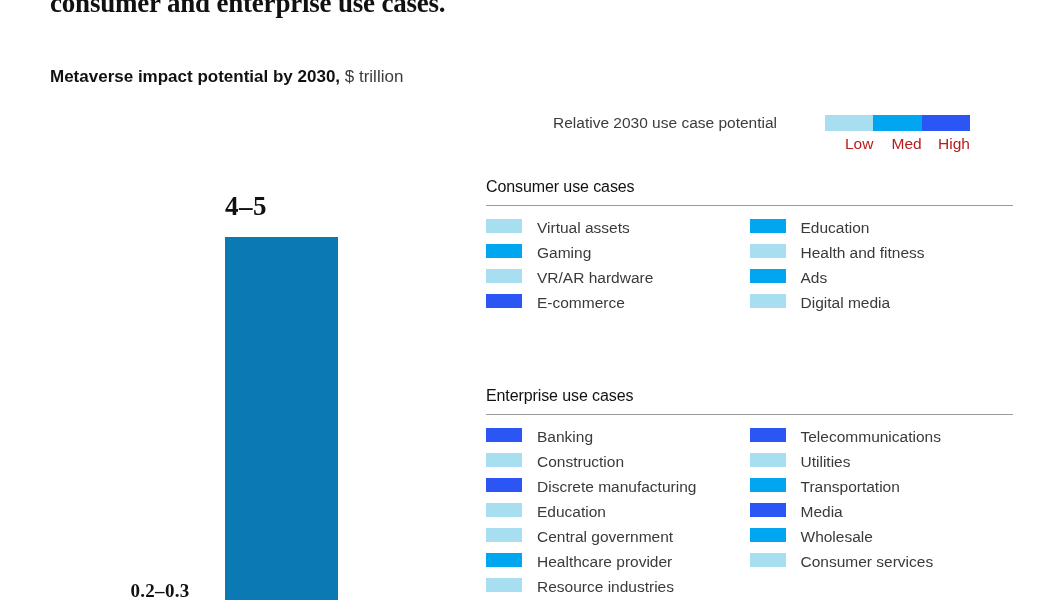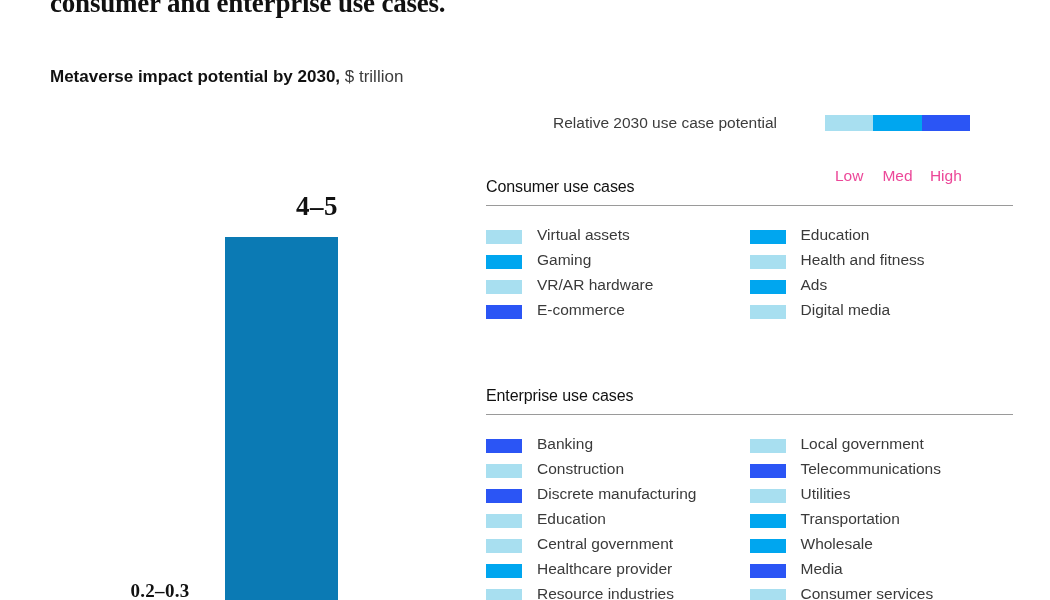--- a/index.html
+++ b/index.html
@@ -83,25 +83,24 @@
   }
   .scale-ticks {
     position: absolute;
     left: 272px;
     top: 21px;
     display: flex;
     width: 145px;
   }
   .scale-ticks span {
     flex: 1 1 0;
-    text-align: center;
+    text-align: right;
     font-size: 15.5px;
-    color: #ec4899;
-    white-space: nowrap;
-    margin-top: 32px;
+    color: #b91c1c;
+    white-space: nowrap;
   }
 
   
   .chart-area {
     position: absolute;
     left: 0;
     top: 0;
     width: 470px;
     height: 600px;
   }
@@ -111,21 +110,21 @@
     top: 237px;
     width: 113px;
     bottom: 0;
     background: #0b7ab4;
   }
   .bar-value-top {
     position: absolute;
     left: 225px;
     width: 113px;
     top: 191px;
-    text-align: right;
+    text-align: left;
     font-family: "Liberation Serif", serif;
     font-weight: bold;
     font-size: 27px;
     color: #111111;
     letter-spacing: 0.5px;
   }
   .bar-value-small {
     position: absolute;
     left: 104px;
     top: 580px;
@@ -163,21 +162,21 @@
   .panel-cols {
     position: relative;
     display: flex;
   }
   .panel-col {
     width: 264px;
     position: relative;
   }
   .lg-item {
     display: flex;
-    align-items: flex-end;
+    align-items: flex-start;
     height: 25px;
   }
   .lg-swatch {
     width: 36px;
     height: 14px;
     flex: 0 0 36px;
     display: block;
   }
   .lg-label {
     margin-left: 15px;
@@ -290,42 +289,38 @@
             <span class="lg-swatch" style="background: rgb(0, 166, 239);"></span>
             <span class="lg-label">Healthcare provider</span>
           </div>
           <div class="lg-item">
             <span class="lg-swatch" style="background: rgb(168, 223, 240);"></span>
             <span class="lg-label">Resource industries</span>
           </div>
         </div>
       <div class="panel-col" id="enterprise-col2">
           <div class="lg-item">
-            <span class="lg-swatch" style="background: rgb(168, 223, 240);"></span>
-            <span class="lg-label">Local government</span>
-          </div>
-          <div class="lg-item">
             <span class="lg-swatch" style="background: rgb(43, 85, 245);"></span>
             <span class="lg-label">Telecommunications</span>
           </div>
           <div class="lg-item">
             <span class="lg-swatch" style="background: rgb(168, 223, 240);"></span>
             <span class="lg-label">Utilities</span>
           </div>
           <div class="lg-item">
             <span class="lg-swatch" style="background: rgb(0, 166, 239);"></span>
             <span class="lg-label">Transportation</span>
           </div>
           <div class="lg-item">
+            <span class="lg-swatch" style="background: rgb(43, 85, 245);"></span>
+            <span class="lg-label">Media</span>
+          </div>
+          <div class="lg-item">
             <span class="lg-swatch" style="background: rgb(0, 166, 239);"></span>
             <span class="lg-label">Wholesale</span>
-          </div>
-          <div class="lg-item">
-            <span class="lg-swatch" style="background: rgb(43, 85, 245);"></span>
-            <span class="lg-label">Media</span>
           </div>
           <div class="lg-item">
             <span class="lg-swatch" style="background: rgb(168, 223, 240);"></span>
             <span class="lg-label">Consumer services</span>
           </div>
         </div>
     </div>
   </div>
 
 </div>

